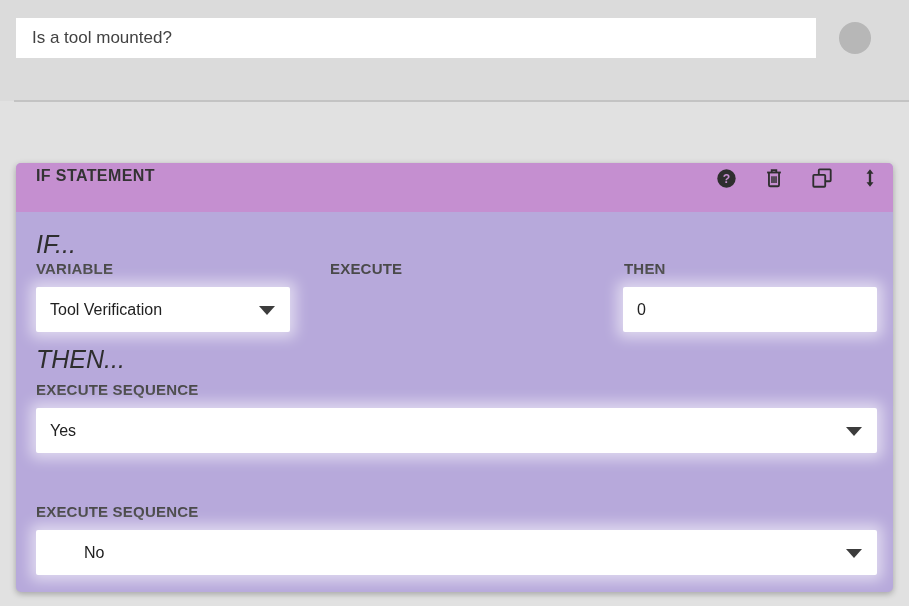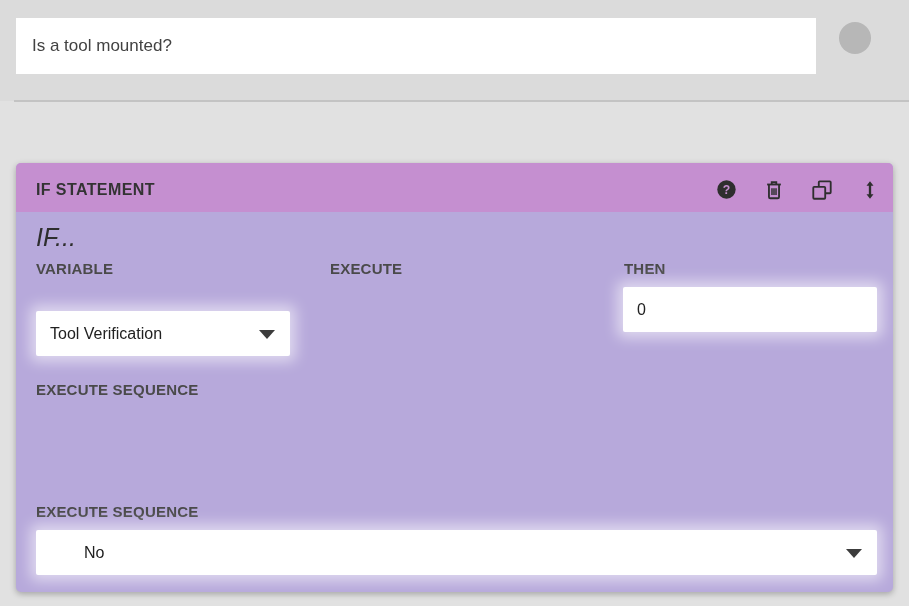--- a/index.html
+++ b/index.html
@@ -20,21 +20,21 @@
     width: 909px; height: 101px;
     background: #dbdbdb;
   }
   .question-input {
     position: absolute;
     left: 16px; top: 18px;
     width: 768px; height: 40px;
     background: #ffffff;
     border: none;
     outline: none;
-    padding: 8px 16px;
+    padding: 0 16px;
     font-family: "Liberation Sans", sans-serif;
     font-size: 17px;
     color: #424242;
   }
   .circle-button {
     position: absolute;
     left: 839px; top: 22px;
     width: 32px; height: 32px;
     border-radius: 50%;
     background: #b7b7b7;
@@ -57,21 +57,21 @@
     border-radius: 5px;
     box-shadow: 0 2px 6px rgba(0,0,0,0.28);
   }
   .if-header {
     position: absolute;
     left: 0; top: 0;
     width: 100%; height: 49px;
     background: #c58fd0;
     border-radius: 5px 5px 0 0;
     display: flex;
-    align-items: center;
+    align-items: flex-start;
     box-sizing: border-box;
     padding: 4px 12px 0 20px;
   }
   .if-title {
     flex: 1;
     font-size: 16px;
     font-weight: bold;
     letter-spacing: 0.4px;
     color: #333333;
   }
@@ -139,25 +139,25 @@
     border-radius: 2px;
     box-sizing: border-box;
     padding: 0 14px;
     font-family: "Liberation Sans", sans-serif;
     font-size: 16px;
     color: #212121;
     box-shadow: 0 0 14px 6px rgba(255,255,255,0.55);
   }
 
   
-  .pos-if        { top: 60px; }
+  .pos-if        { top: 67px; }
   .pos-var-lbl   { left: 20px;  top: 97px; }
   .pos-op-lbl    { left: 314px; top: 97px; }
   .pos-val-lbl   { left: 608px; top: 97px; }
-  .pos-var-sel   { left: 20px;  top: 124px; width: 254px; margin-top: 24px; }
+  .pos-var-sel   { left: 20px;  top: 124px; width: 254px; }
   .pos-op-sel    { left: 314px; top: 124px; width: 252px; }
   .pos-val-inp   { left: 607px; top: 124px; width: 254px; }
   .pos-then      { top: 182px; }
   .pos-then-lbl  { left: 20px;  top: 218px; }
   .pos-then-sel  { left: 20px;  top: 245px; width: 841px; }
   .pos-else      { top: 305px; }
   .pos-else-lbl  { left: 20px;  top: 340px; }
   .pos-else-sel  { left: 20px;  top: 367px; width: 841px; padding-left: 48px; }
 </style>
 </head>
@@ -212,21 +212,26 @@
     <div class="field-label pos-var-lbl">VARIABLE</div>
     <div class="field-label pos-op-lbl">EXECUTE</div>
     <div class="field-label pos-val-lbl">THEN</div>
 
     <div class="sel pos-var-sel">
       <span>Tool Verification</span>
       <span class="arrow"></span>
     </div>
     <input class="value-input pos-val-inp" type="text" value="0" style="">
 
+    <div class="section-label pos-then">THEN...</div>
     <div class="field-label pos-then-lbl">EXECUTE SEQUENCE</div>
+    <div class="sel pos-then-sel">
+      <span>Yes</span>
+      <span class="arrow"></span>
+    </div>
 
     <div class="field-label pos-else-lbl">EXECUTE SEQUENCE</div>
     <div class="sel pos-else-sel">
       <span>No</span>
       <span class="arrow"></span>
     </div>
 
   </div>
 </div>
 

